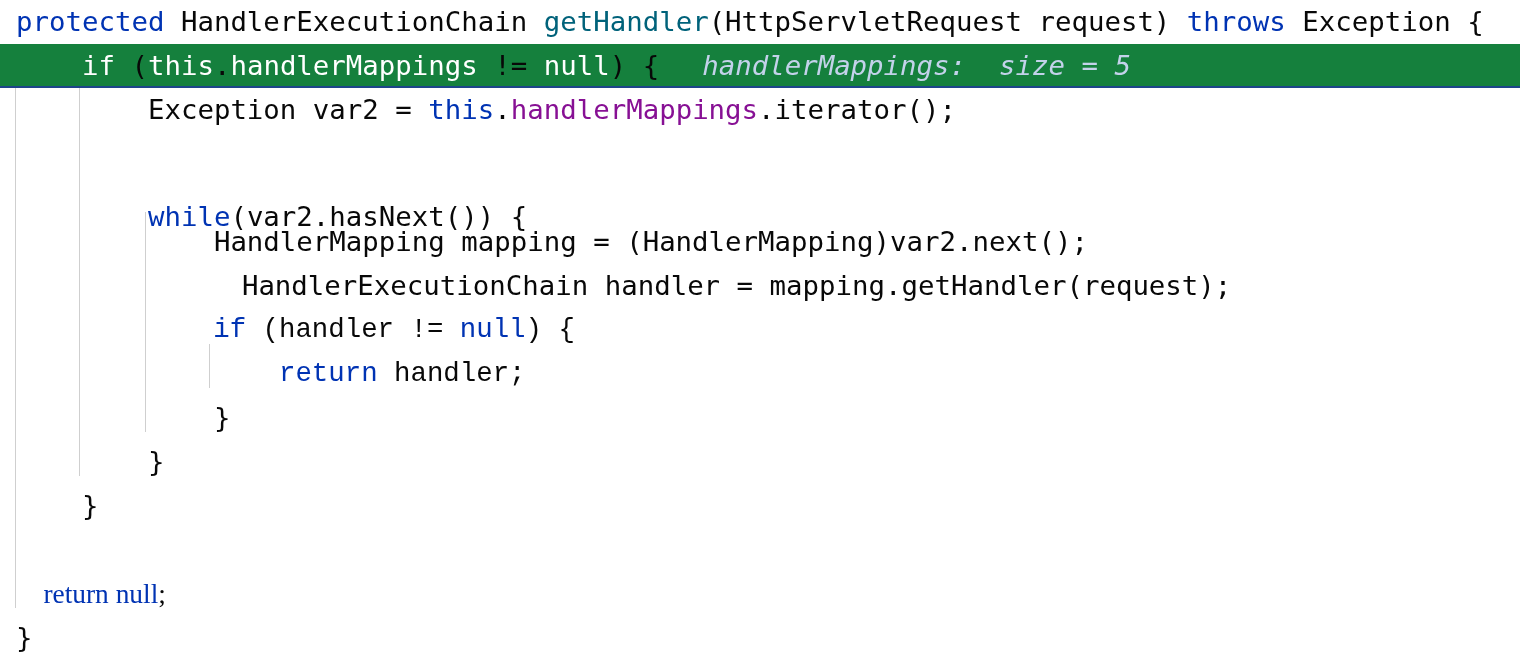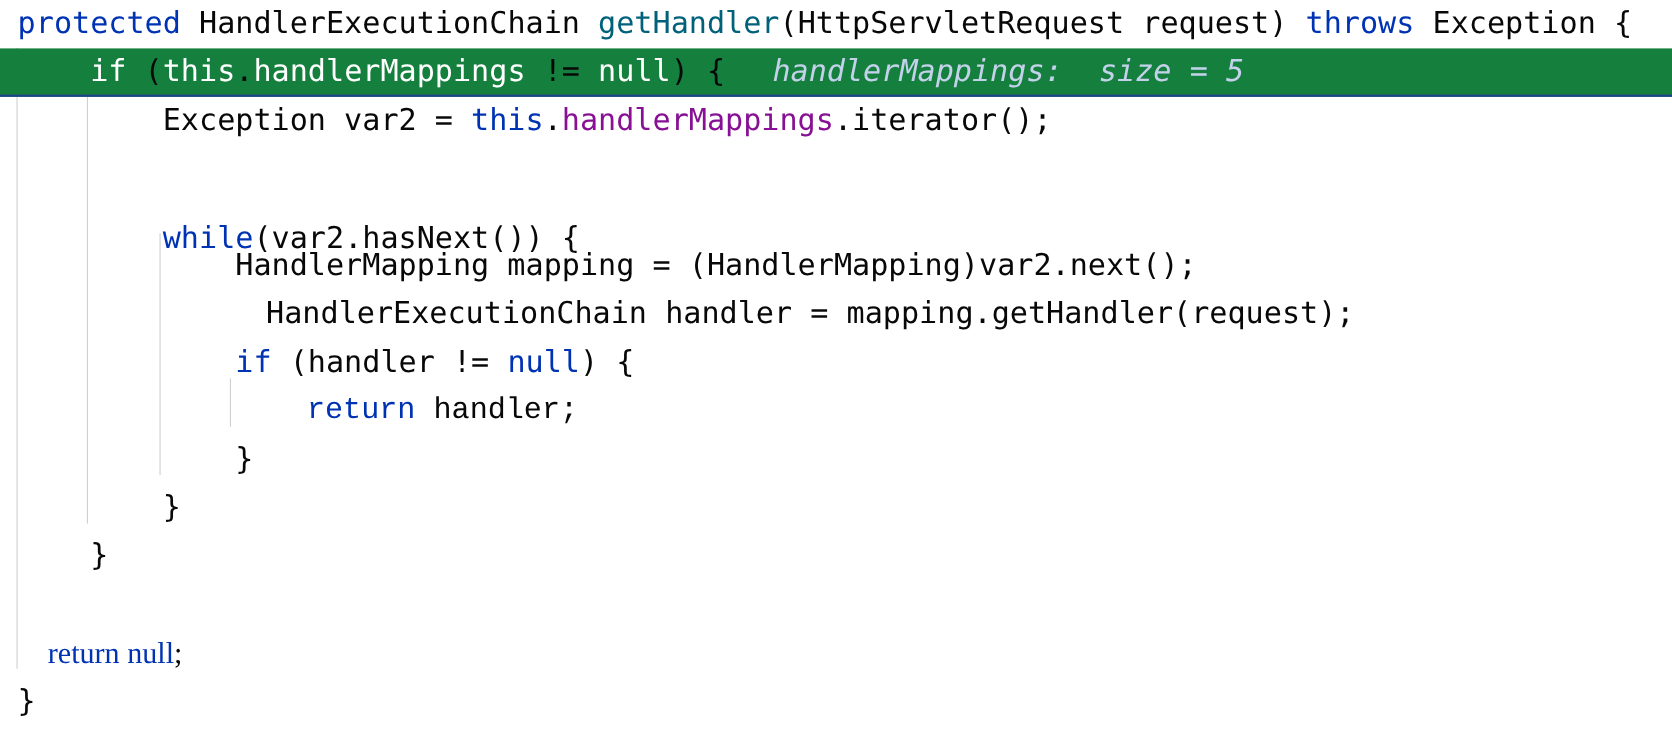--- a/index.html
+++ b/index.html
@@ -92,21 +92,21 @@
       <div class="indent-guide on-highlight" style="left: 15px; top: 44px; height: 44px;"></div>
     </div>
   <div id="lines">
       <div class="line" style="top: 0px;"><span class="code"><span class="kw">protected</span><span class="plain"> HandlerExecutionChain </span><span class="mth">getHandler</span><span class="plain">(HttpServletRequest request) </span><span class="kw">throws</span><span class="plain"> Exception {</span></span><span class="hint" style="padding-left: 43.03px;">req</span></div>
       <div class="line highlighted" style="top: 44px;"><span class="code"><span class="plain">    </span><span class="kw">if</span><span class="plain"> (</span><span class="kw">this</span><span class="plain">.</span><span class="fld">handlerMappings</span><span class="plain"> != </span><span class="kw">null</span><span class="plain">) {</span></span><span class="hint" style="padding-left: 43.03px;">handlerMappings:  size = 5</span></div>
       <div class="line" style="top: 88px;"><span class="code"><span class="plain">        Exception var2 = </span><span class="kw">this</span><span class="plain">.</span><span class="fld">handlerMappings</span><span class="plain">.iterator();</span></span></div>
       <div class="line" style="top: 132px;"><span class="code"></span></div>
       <div class="line" style="top: 158px; margin-top: 37px;"><span class="code"><span class="plain">        </span><span class="kw">while</span><span class="plain">(var2.hasNext()) {</span></span></div>
       <div class="line" style="top: 220px;"><span class="code"><span class="plain">            HandlerMapping mapping = (HandlerMapping)var2.next();</span></span></div>
       <div class="line" style="top: 264px; padding-left: 28px;"><span class="code"><span class="plain">            HandlerExecutionChain handler = mapping.getHandler(request);</span></span></div>
-      <div class="line" style="top: 308px;"><span class="code"><span class="plain">            </span><span class="kw">if</span><span class="plain"> (handler != </span><span class="kw">null</span><span class="plain">) {</span></span></div>
+      <div class="line" style="top: 308px; font-family: Liberation Mono, monospace;"><span class="code"><span class="plain">            </span><span class="kw">if</span><span class="plain"> (handler != </span><span class="kw">null</span><span class="plain">) {</span></span></div>
       <div class="line" style="top: 352px; font-family: Liberation Mono, monospace;"><span class="code"><span class="plain">                </span><span class="kw">return</span><span class="plain"> handler;</span></span></div>
       <div class="line" style="top: 396px;"><span class="code"><span class="plain">            }</span></span></div>
       <div class="line" style="top: 440px;"><span class="code"><span class="plain">        }</span></span></div>
       <div class="line" style="top: 484px;"><span class="code"><span class="plain">    }</span></span></div>
       <div class="line" style="top: 528px;"><span class="code"></span></div>
       <div class="line" style="top: 572px; font-family: Liberation Serif, serif;"><span class="code"><span class="plain">    </span><span class="kw">return</span><span class="plain"> </span><span class="kw">null</span><span class="plain">;</span></span></div>
       <div class="line" style="top: 616px;"><span class="code"><span class="plain">}</span></span></div>
     </div>
 </div>
 

